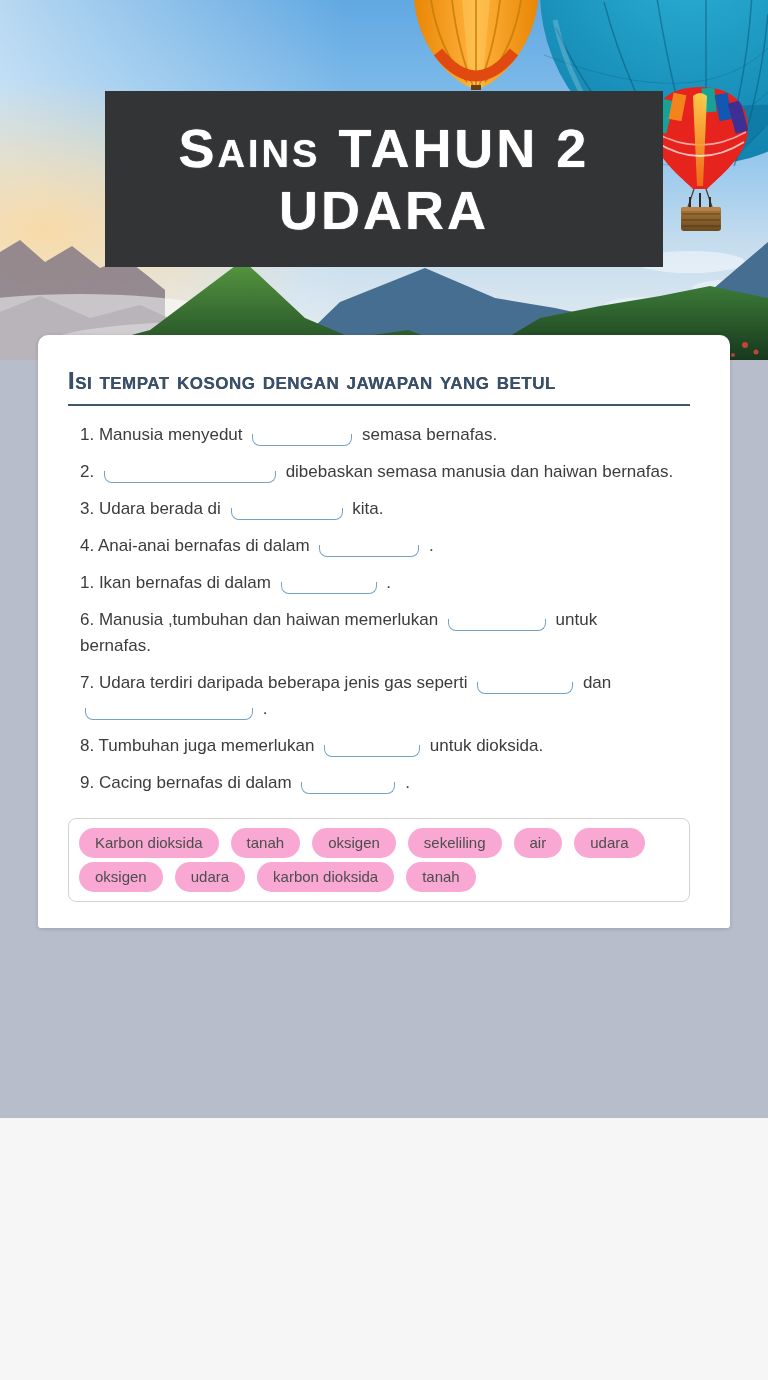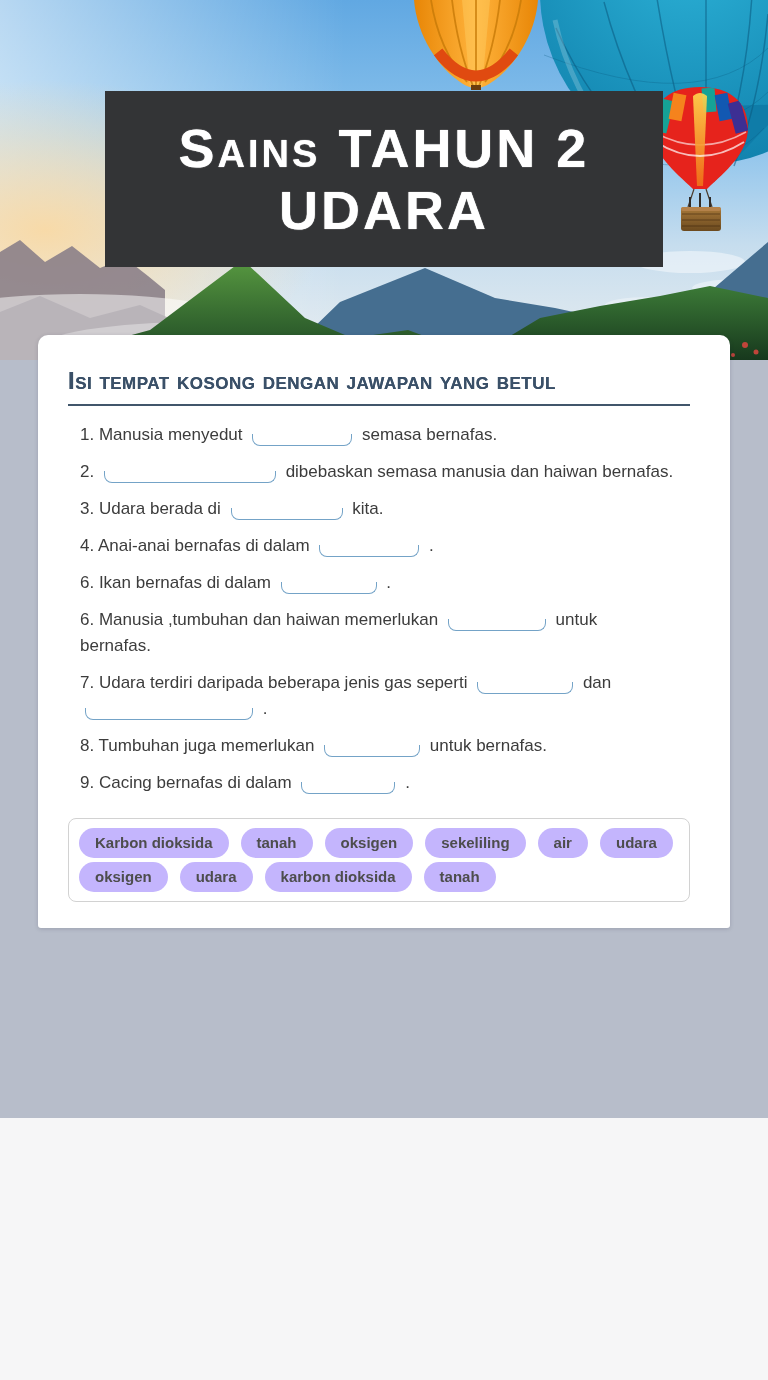--- a/index.html
+++ b/index.html
@@ -27,21 +27,21 @@
     line-height:26px; letter-spacing:.5px; text-shadow:0 0 .6px #3a5068;
     border-bottom:2px solid #41566b; padding-bottom:10px; margin-bottom:16px; }
   .questions { }
   .question { font-size:17px; line-height:26px; color:#3c3c3c; margin:0 0 11px 12px; }
   .blank { display:inline-block; height:12px; border:1.5px solid #74a3c7; border-top:none;
     border-radius:0 0 8px 8px; vertical-align:-6px; margin:0 5px; background:transparent; cursor:text; }
 
   
   .word-bank { margin-top:22px; border:1px solid #d2d2d2; border-radius:8px;
     padding:9px 10px; display:flex; flex-wrap:wrap; gap:4px 12px; }
-  .pill { background:#c4b5fd; color:#4d4d4d; font-weight:700; font-size:15px;
+  .pill { background:#f9a8d4; color:#4d4d4d; font-weight:400; font-size:15px;
     line-height:18px; padding:6px 16px; border-radius:16px; cursor:grab; white-space:nowrap; }
 </style>
 </head>
 <body>
 
 <div class="page">
 
   <div class="hero">
     <svg width="768" height="360" viewBox="0 0 768 360" preserveAspectRatio="none">
       <defs>
@@ -191,24 +191,24 @@
     <div class="title-line">UDARA</div>
   </div>
 
   <div class="card">
     <h2 class="ws-heading">Isi tempat kosong dengan jawapan yang betul</h2>
     <div class="questions">
         <p class="question"><span>1. Manusia menyedut </span><span class="blank" style="width: 100px;"></span><span> semasa bernafas.</span></p>
         <p class="question"><span>2. </span><span class="blank" style="width: 172px;"></span><span> dibebaskan semasa manusia dan haiwan bernafas.</span></p>
         <p class="question"><span>3. Udara berada di </span><span class="blank" style="width: 112px;"></span><span> kita.</span></p>
         <p class="question"><span>4. Anai-anai bernafas di dalam </span><span class="blank" style="width: 100px;"></span><span> .</span></p>
-        <p class="question"><span>6. Ikan bernafas di dalam </span><span class="blank" style="width: 96px;"></span><span> .</span></p>
+        <p class="question"><span>1. Ikan bernafas di dalam </span><span class="blank" style="width: 96px;"></span><span> .</span></p>
         <p class="question"><span>6. Manusia ,tumbuhan dan haiwan memerlukan </span><span class="blank" style="width: 98px;"></span><span> untuk</span><br><span>bernafas.</span></p>
         <p class="question"><span>7. Udara terdiri daripada beberapa jenis gas seperti </span><span class="blank" style="width: 96px;"></span><span> dan</span><br><span class="blank" style="width: 168px;"></span><span> .</span></p>
-        <p class="question"><span>8. Tumbuhan juga memerlukan </span><span class="blank" style="width: 96px;"></span><span> untuk bernafas.</span></p>
+        <p class="question"><span>8. Tumbuhan juga memerlukan </span><span class="blank" style="width: 96px;"></span><span> untuk dioksida.</span></p>
         <p class="question"><span>9. Cacing bernafas di dalam </span><span class="blank" style="width: 94px;"></span><span> .</span></p>
       </div>
     <div class="word-bank">
         <span class="pill">Karbon dioksida</span>
         <span class="pill">tanah</span>
         <span class="pill">oksigen</span>
         <span class="pill">sekeliling</span>
         <span class="pill">air</span>
         <span class="pill">udara</span>
         <span class="pill">oksigen</span>

